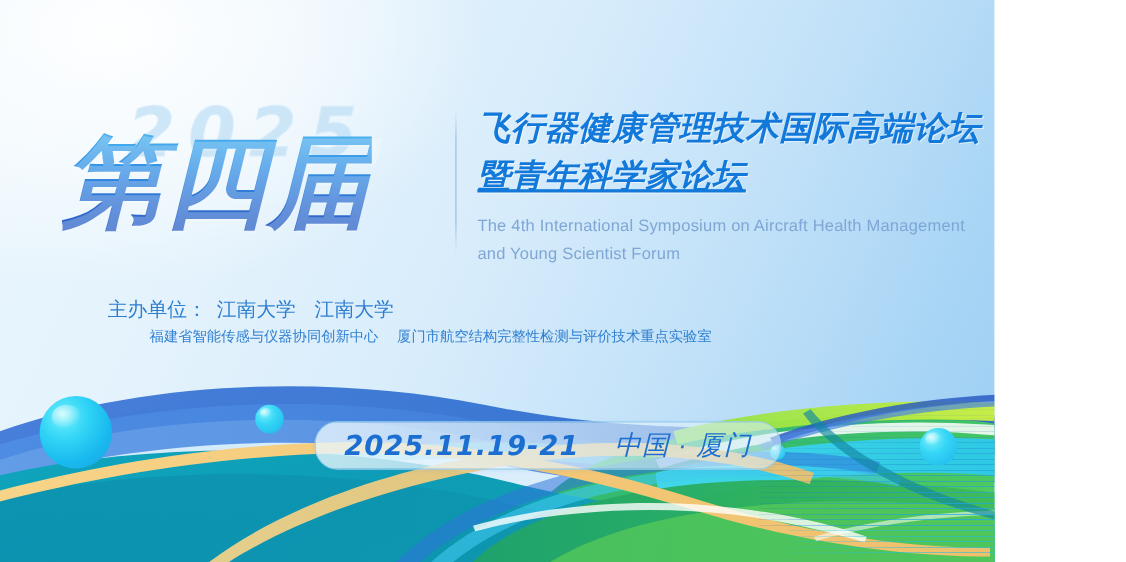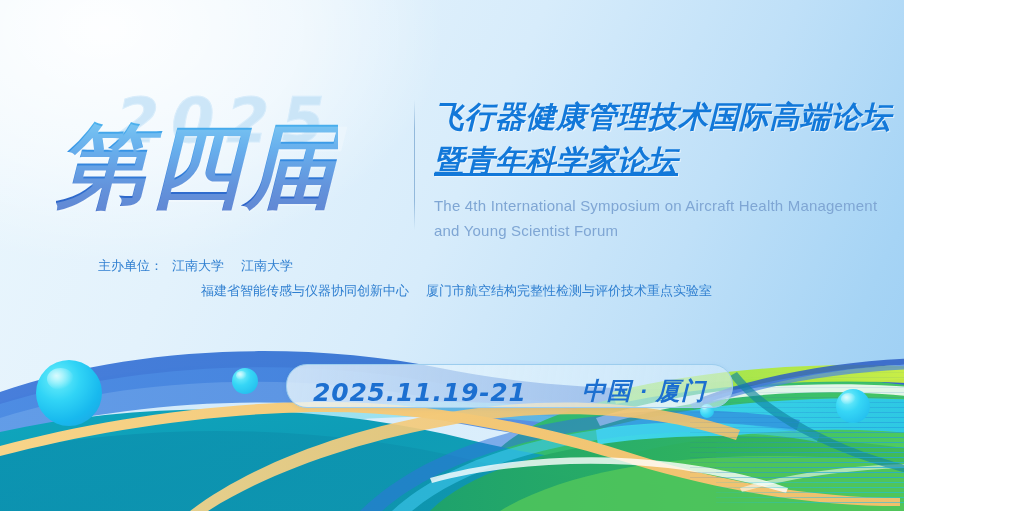--- a/index.html
+++ b/index.html
@@ -49,41 +49,41 @@
   }
   .cn-title-2{margin-top:3px;text-decoration:underline;}
   .en-title{
     margin-top:12px;
     font-size:15px;line-height:25px;color:#7fa6d4;font-weight:400;
     letter-spacing:.2px;
   }
 
   
   .orgs{position:absolute;left:98px;top:253px;color:#2f7fd0;}
-  .org-row{display:flex;font-size:13px;line-height:25px;white-space:nowrap;}
+  .org-row{display:flex;font-size:18px;line-height:25px;white-space:nowrap;margin-top:16px;}
   .org-label{flex:0 0 auto;margin-right:9px;}
   .org-val{flex:0 0 auto;}
   .org-val span{margin-right:17px;}
-  .org-cont{margin-left:103px;font-size:13px;line-height:25px;white-space:nowrap;}
+  .org-cont{margin-left:38px;font-size:13px;line-height:25px;white-space:nowrap;font-family:Liberation Mono, monospace;}
   .org-cont span{margin-right:17px;}
 
   
   .pill{
-    position:absolute;left:286px;top:364px;height:42px;
-    display:flex;align-items:flex-end;padding:0 26px;
+    position:absolute;left:286px;top:383px;height:42px;
+    display:flex;align-items:center;padding:0 26px;
     border:1.6px solid #9ccdee;border-radius:21px;
     background:linear-gradient(100deg,rgba(233,246,253,.80),rgba(214,237,252,.58));
     box-shadow:0 1px 4px rgba(70,140,200,.12);
   }
   .pill-date{
     font-size:25px;font-weight:bold;font-style:italic;letter-spacing:.8px;
     color:#1c6fd0;font-family:"DejaVu Sans",sans-serif;
   }
   .pill-loc{
-    margin-left:55px;font-size:24px;font-weight:bold;font-style:italic;
+    margin-left:32px;font-size:24px;font-weight:normal;font-style:italic;
     letter-spacing:1px;color:#1c6fd0;white-space:nowrap;
   }
 
   
   .sphere{position:absolute;border-radius:50%;}
   .sphere::after{
     content:"";position:absolute;left:16%;top:12%;width:42%;height:34%;
     border-radius:50%;
     background:radial-gradient(ellipse at 35% 35%,rgba(255,255,255,.75),rgba(255,255,255,0) 70%);
   }

